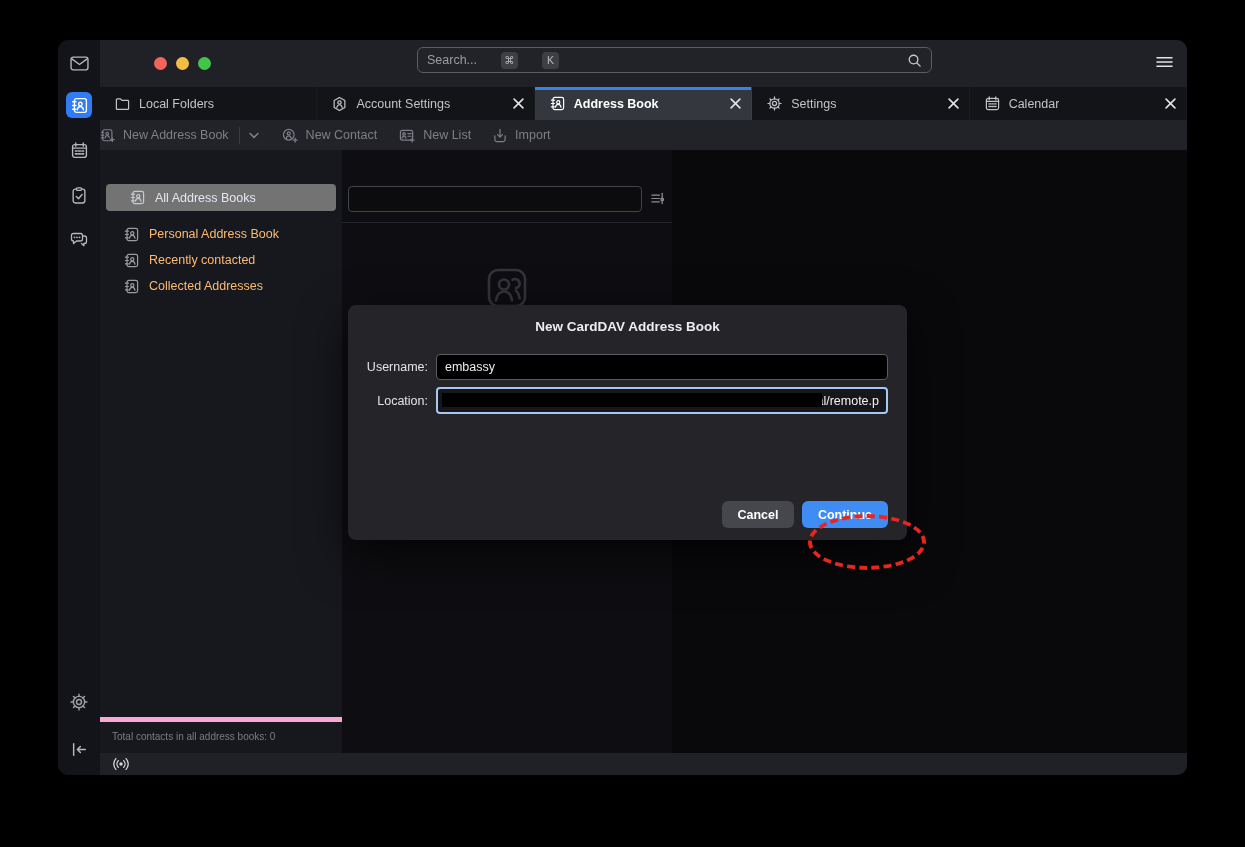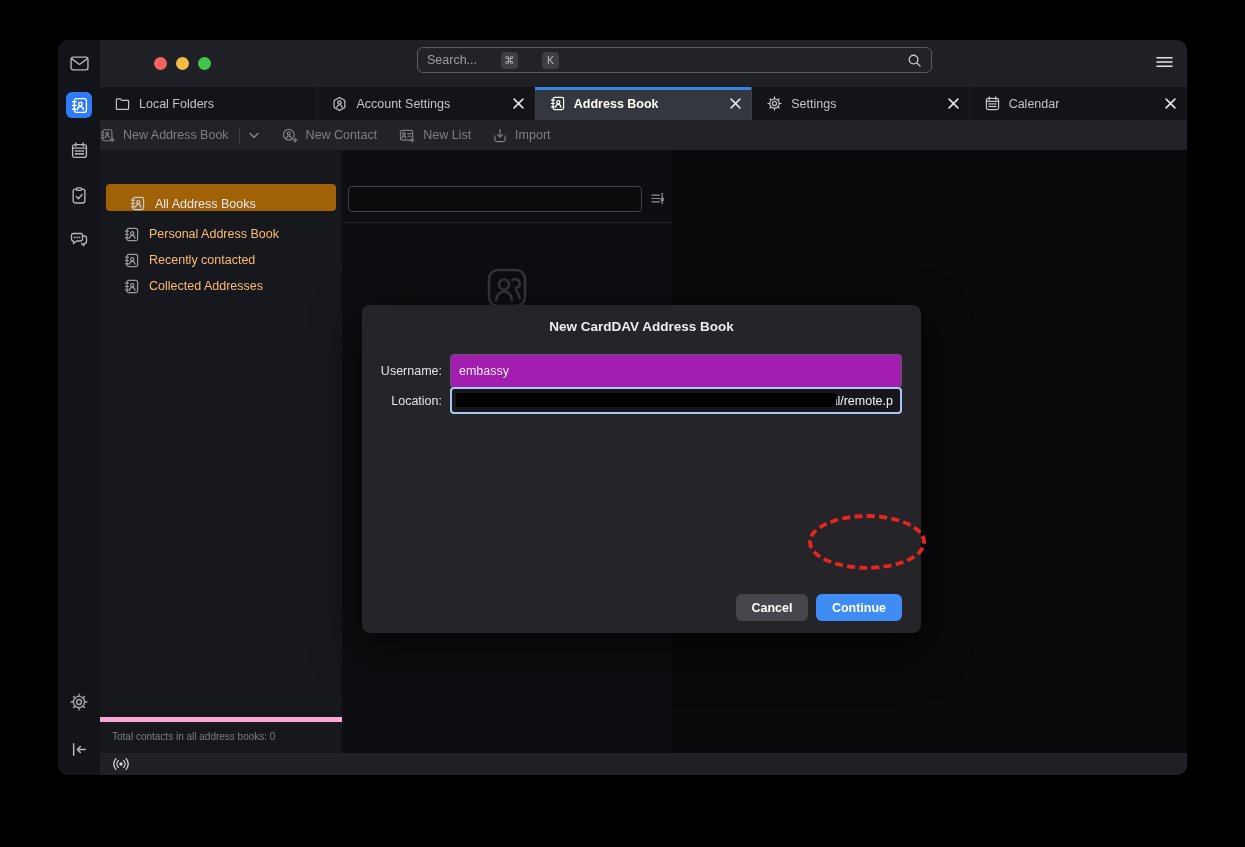--- a/index.html
+++ b/index.html
@@ -55,47 +55,47 @@
 
   
   .books   { position:absolute; left:42px;  top:110px; width:242px; bottom:22px; background:#17181d; }
   .cards   { position:absolute; left:284px; top:110px; width:330px; bottom:22px; background:#0e0e12; }
   .details { position:absolute; left:614px; top:110px; right:0;     bottom:22px; background:#09090c; }
 
   .book-list { padding-top:34px; }
   .book-row { height:26px; display:flex; align-items:center; gap:10px; padding-left:24px;
               color:#fdba74; font-size:12.5px; }
   .book-row .bicon { color:#9b9ca2; flex:none; }
-  .book-row.selected { background:#a16207; border-radius:4px; margin:0 6px 10px; 
-                       color:#e2e7ee; height:27px;align-items:flex-end; }
+  .book-row.selected { background:#737373; border-radius:4px; margin:0 6px 10px; 
+                       color:#e2e7ee; height:27px; }
   .book-row.selected .bicon { color:#c4cbd5; }
   .books-footer { position:absolute; left:0; right:0; bottom:0; border-top:5px solid #f9a8d4;
                   padding:9px 12px 11px; font-size:10px; color:#7c7d82; }
 
   .cards-search { position:absolute; left:6px; top:36px; width:294px; height:26px; background:#0c0c0f;
                   border:1px solid #43444b; border-radius:4px; color:#ddd; padding:0 8px; font-size:12px;
                   font-family:inherit; outline:none; }
   .cards-options { position:absolute; right:7px; top:41px; color:#8e8f94; }
   .cards-sep { position:absolute; left:0; right:0; top:72px; border-bottom:1px solid #222328; }
   .cards-placeholder { position:absolute; left:50%; top:118px; transform:translateX(-50%); color:#34353b; }
 
   
   .statusbar { position:absolute; left:42px; right:0; bottom:0; height:22px; background:#1f2126;
                display:flex; align-items:center; padding-left:11px; color:#d6d7da; }
 
   
-  .dialog { position:absolute; left:304px; top:265px; width:559px; height:328px; background:#242429;
+  .dialog { position:absolute; left:290px; top:265px; width:559px; height:235px; background:#242429;
             border-radius:8px; box-shadow:0 16px 48px rgba(0,0,0,.68); z-index:5; }
   .dialog-title { text-align:center; padding-top:14px; font-size:13.5px; font-weight:700; color:#ededf0; }
   .drow { position:absolute; left:0; right:19px; display:flex; align-items:center; }
   .drow.r1 { top:49px; }
   .drow.r2 { top:82px; }
   .dlabel { width:80px; text-align:right; margin-right:8px; color:#e4e4e7; font-size:12.5px; flex:none; }
-  .dinput { flex:1; height:26px; background:#a21caf; border:1px solid #5c5c63; border-radius:4px;
-            color:#ececef; font-size:12.5px; padding:16px 8px; font-family:inherit; outline:none; min-width:0; }
+  .dinput { flex:1; height:26px; background:#000000; border:1px solid #5c5c63; border-radius:4px;
+            color:#ececef; font-size:12.5px; padding:8px 8px; font-family:inherit; outline:none; min-width:0; }
   .dinput.loc { height:27px; border:2px solid #a5c8f3; background:#17171b; display:flex;
                 align-items:center; justify-content:flex-end; position:relative; padding:0 7px; }
   .redact-bar { position:absolute; left:4px; top:4px; bottom:5px; width:380px; background:#000; }
   .loc-text { font-size:12.5px; color:#f2f2f4; white-space:nowrap; }
   .dialog-buttons { position:absolute; right:19px; bottom:12px; display:flex; gap:8px; }
   .btn { height:27px; border:none; border-radius:6px; font-weight:700; font-size:12.5px; color:#fff;
          display:flex; align-items:center; justify-content:center; font-family:inherit; }
   .btn.cancel { width:72px; background:#46474d; }
   .btn.continue { width:86px; background:#3f8cf5; }
 

